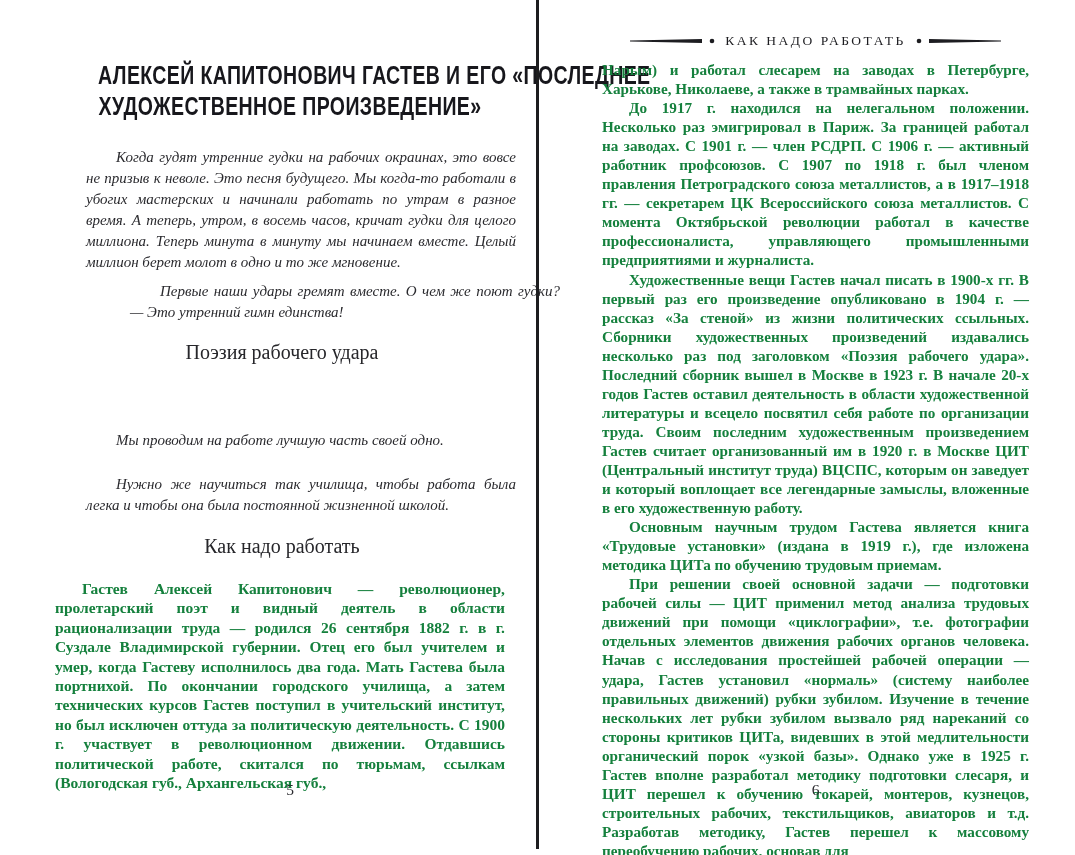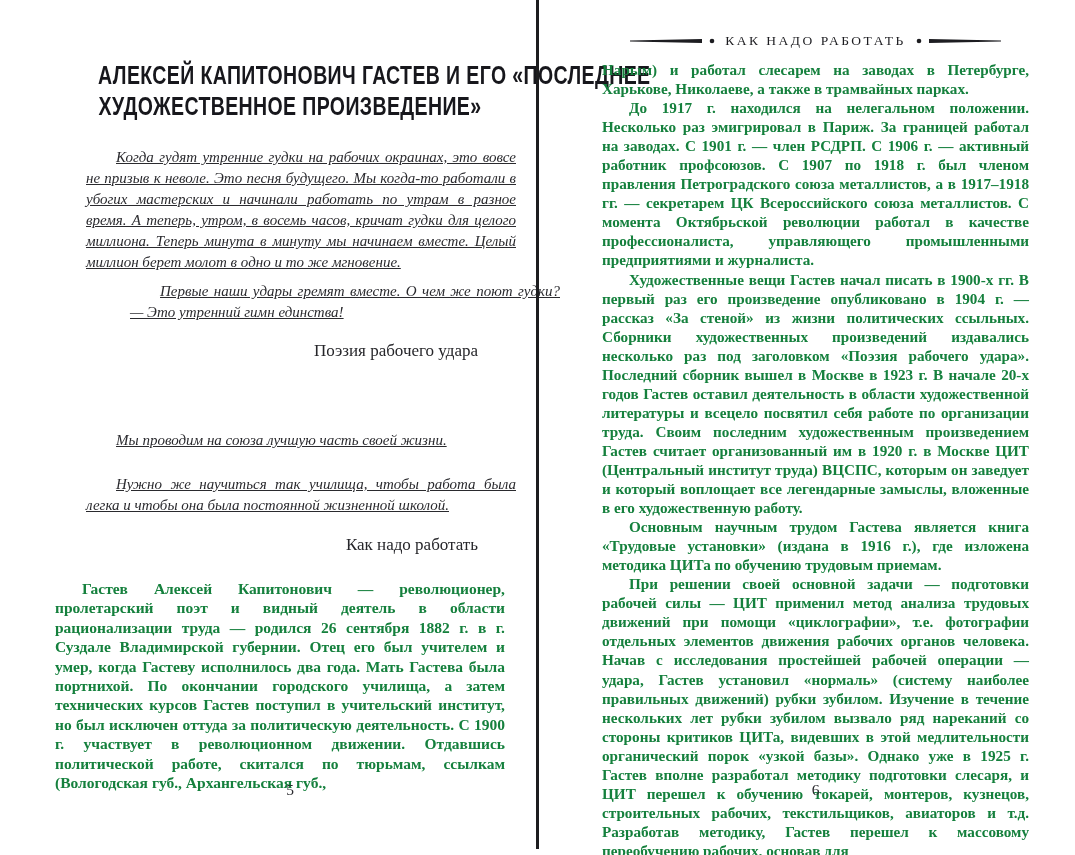--- a/index.html
+++ b/index.html
@@ -30,30 +30,29 @@
     transform-origin:50% 0;
     white-space:nowrap;
   }
   .epigraph{
     position:absolute;left:86px;width:430px;
     font-style:italic;
     font-size:15px;line-height:21px;
     text-align:justify;
     text-indent:30px;
     color:#2a2a2e;
-    text-decoration:underline;
   }
   .ep1{top:147px;}
   .ep2{top:281px;margin-left:44px;}
   .ep3{top:430px;}
   .ep4{top:474px;}
   .attribution{
     position:absolute;left:86px;width:392px;
-    text-align:right;
-    font-size:17px;
+    text-align:center;
+    font-size:20px;
     color:#26262a;
   }
   .attr1{top:341px;}
   .attr2{top:535px;}
   .bodytext{
     font-size:15.5px;line-height:19.4px;
     text-align:justify;
     color:#15803d;
     font-weight:bold;
   }
@@ -97,21 +96,21 @@
 
     <div class="title">
       <div>АЛЕКСЕЙ КАПИТОНОВИЧ ГАСТЕВ И ЕГО «ПОСЛЕДНЕЕ</div>
       <div>ХУДОЖЕСТВЕННОЕ ПРОИЗВЕДЕНИЕ»</div>
     </div>
 
     <div class="epigraph ep1">Когда гудят утренние гудки на рабочих окраинах, это вовсе не призыв к неволе. Это песня будущего. Мы когда-то работали в убогих мастерских и начинали работать по утрам в разное время. А теперь, утром, в восемь часов, кричат гудки для целого миллиона. Теперь минута в минуту мы начинаем вместе. Целый миллион берет молот в одно и то же мгновение.</div>
     <div class="epigraph ep2">Первые наши удары гремят вместе. О чем же поют гудки? — Это утренний гимн единства!</div>
     <div class="attribution attr1">Поэзия рабочего удара</div>
 
-    <div class="epigraph ep3">Мы проводим на союза лучшую часть своей жизни.</div>
+    <div class="epigraph ep3">Мы проводим на работе лучшую часть своей одно.</div>
     <div class="epigraph ep4">Нужно же научиться так училища, чтобы работа была легка и чтобы она была постоянной жизненной школой.</div>
     <div class="attribution attr2">Как надо работать</div>
 
     <div class="bodytext body-left">
       <p>Гастев Алексей Капитонович — революционер, пролетарский поэт и видный деятель в области рационализации труда — родился 26 сентября 1882 г. в г. Суздале Владимирской губернии. Отец его был учителем и умер, когда Гастеву исполнилось два года. Мать Гастева была портнихой. По окончании городского училища, а затем технических курсов Гастев поступил в учительский институт, но был исключен оттуда за политическую деятельность. С 1900 г. участвует в революционном движении. Отдавшись политической работе, скитался по тюрьмам, ссылкам (Вологодская губ., Архангельская губ.,</p>
     </div>
 
     <div class="pagenum pn-left">5</div>
   </div>
 
@@ -132,20 +131,20 @@
           <circle cx="6" cy="5" r="2.3" fill="#1d1d21"></circle>
           <polygon points="88,4.5 16,2.9 16,7.1 88,5.5" fill="#1d1d21"></polygon>
         </svg>
       </span>
     </div>
 
     <div class="bodytext body-right">
       <p class="no-indent">Нарым) и работал слесарем на заводах в Петербурге, Харькове, Николаеве, а также в трамвайных парках.</p>
       <p>До 1917 г. находился на нелегальном положении. Несколько раз эмигрировал в Париж. За границей работал на заводах. С 1901 г. — член РСДРП. С 1906 г. — активный работник профсоюзов. С 1907 по 1918 г. был членом правления Петроградского союза металлистов, а в 1917–1918 гг. — секретарем ЦК Всероссийского союза металлистов. С момента Октябрьской революции работал в качестве профессионалиста, управляющего промышленными предприятиями и журналиста.</p>
       <p>Художественные вещи Гастев начал писать в 1900-х гг. В первый раз его произведение опубликовано в 1904 г. — рассказ «За стеной» из жизни политических ссыльных. Сборники художественных произведений издавались несколько раз под заголовком «Поэзия рабочего удара». Последний сборник вышел в Москве в 1923 г. В начале 20-х годов Гастев оставил деятельность в области художественной литературы и всецело посвятил себя работе по организации труда. Своим последним художественным произведением Гастев считает организованный им в 1920 г. в Москве ЦИТ (Центральный институт труда) ВЦСПС, которым он заведует и который воплощает все легендарные замыслы, вложенные в его художественную работу.</p>
-      <p>Основным научным трудом Гастева является книга «Трудовые установки» (издана в 1916 г.), где изложена методика ЦИТа по обучению трудовым приемам.</p>
+      <p>Основным научным трудом Гастева является книга «Трудовые установки» (издана в 1919 г.), где изложена методика ЦИТа по обучению трудовым приемам.</p>
       <p>При решении своей основной задачи — подготовки рабочей силы — ЦИТ применил метод анализа трудовых движений при помощи «циклографии», т.е. фотографии отдельных элементов движения рабочих органов человека. Начав с исследования простейшей рабочей операции — удара, Гастев установил «нормаль» (систему наиболее правильных движений) рубки зубилом. Изучение в течение нескольких лет рубки зубилом вызвало ряд нареканий со стороны критиков ЦИТа, видевших в этой медлительности органический порок «узкой базы». Однако уже в 1925 г. Гастев вполне разработал методику подготовки слесаря, и ЦИТ перешел к обучению токарей, монтеров, кузнецов, строительных рабочих, текстильщиков, авиаторов и т.д. Разработав методику, Гастев перешел к массовому переобучению рабочих, основав для</p>
     </div>
 
     <div class="pagenum pn-right">6</div>
   </div>
 
 </div>
 
 </body></html>

